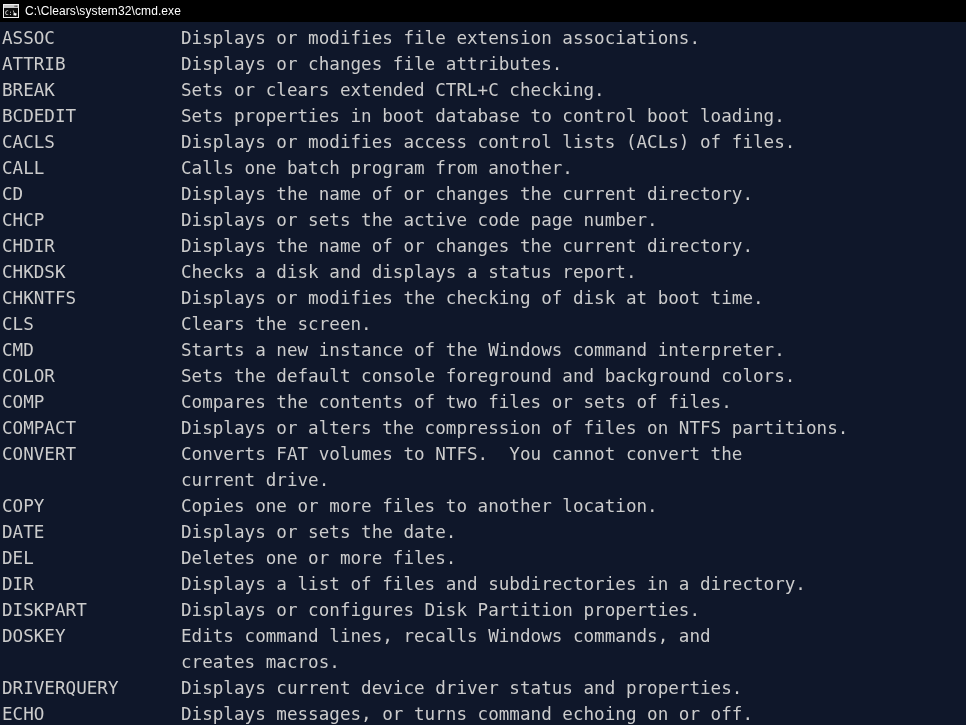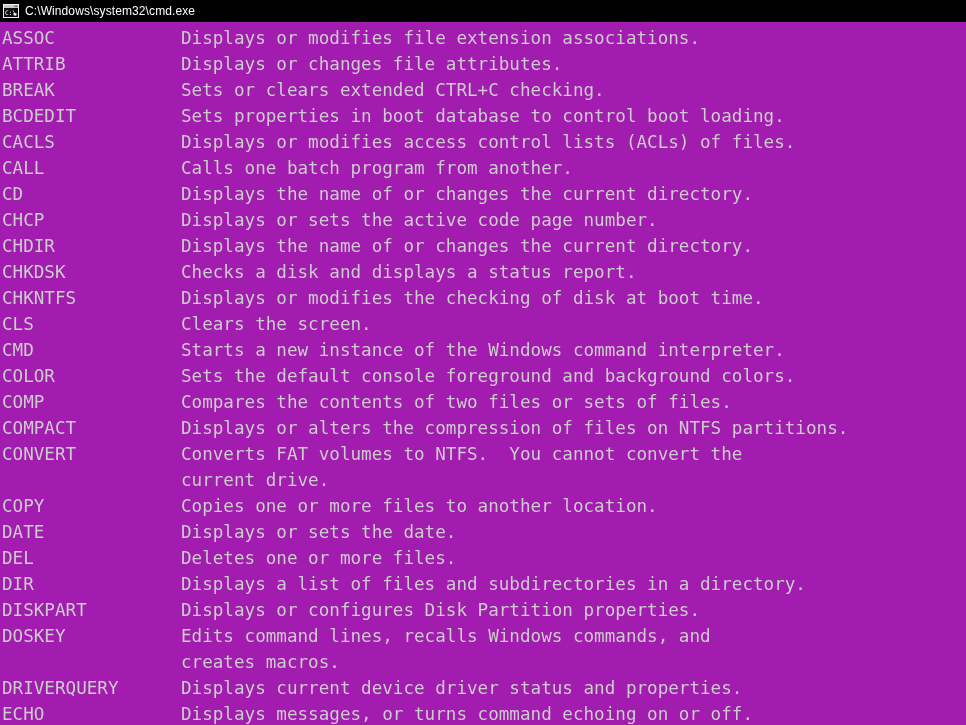--- a/index.html
+++ b/index.html
@@ -48,21 +48,21 @@
     font-family: "Liberation Sans", "DejaVu Sans", sans-serif;
     font-size: 12px;
     line-height: 14px;
     letter-spacing: 0.1px;
     white-space: pre;
   }
 
   
   .console {
     flex: 1 1 auto;
-    background: #a21caf;
+    background: #0f172a;
     color: #cccccc;
     font-family: "DejaVu Sans Mono", "Liberation Mono", monospace;
     font-size: 17.6px;
     line-height: 26px;
     padding: 3px 0 16px 2px;
     box-sizing: border-box;
     overflow: hidden;
     white-space: pre;
     letter-spacing: 0px;
   }
@@ -91,18 +91,18 @@
 
   <div class="titlebar">
     <svg class="titlebar-icon" viewBox="0 0 16 16">
       <rect x="0.5" y="1.5" width="15" height="13" fill="#0c0c0c" stroke="#f0f0f0" stroke-width="1"></rect>
       <rect x="1" y="2" width="14" height="3" fill="#c8c8c8"></rect>
       <rect x="11.5" y="2.6" width="1.2" height="1.2" fill="#303030"></rect>
       <rect x="13.2" y="2.6" width="1.2" height="1.2" fill="#303030"></rect>
       <text x="2" y="12" font-family="DejaVu Sans Mono, monospace" font-size="6.2" fill="#ffffff">C:\</text>
       <rect x="10.5" y="10.2" width="3" height="2.2" fill="#ffffff"></rect>
     </svg>
-    <span class="titlebar-text">C:\Windows\system32\cmd.exe</span>
+    <span class="titlebar-text">C:\Clears\system32\cmd.exe</span>
   </div>
 
   <div class="console" id="console-body"><span class="line"><span class="cmd-name">ASSOC</span><span class="cmd-desc">Displays or modifies file extension associations.</span></span><span class="line"><span class="cmd-name">ATTRIB</span><span class="cmd-desc">Displays or changes file attributes.</span></span><span class="line"><span class="cmd-name">BREAK</span><span class="cmd-desc">Sets or clears extended CTRL+C checking.</span></span><span class="line"><span class="cmd-name">BCDEDIT</span><span class="cmd-desc">Sets properties in boot database to control boot loading.</span></span><span class="line"><span class="cmd-name">CACLS</span><span class="cmd-desc">Displays or modifies access control lists (ACLs) of files.</span></span><span class="line"><span class="cmd-name">CALL</span><span class="cmd-desc">Calls one batch program from another.</span></span><span class="line"><span class="cmd-name">CD</span><span class="cmd-desc">Displays the name of or changes the current directory.</span></span><span class="line"><span class="cmd-name">CHCP</span><span class="cmd-desc">Displays or sets the active code page number.</span></span><span class="line"><span class="cmd-name">CHDIR</span><span class="cmd-desc">Displays the name of or changes the current directory.</span></span><span class="line"><span class="cmd-name">CHKDSK</span><span class="cmd-desc">Checks a disk and displays a status report.</span></span><span class="line"><span class="cmd-name">CHKNTFS</span><span class="cmd-desc">Displays or modifies the checking of disk at boot time.</span></span><span class="line"><span class="cmd-name">CLS</span><span class="cmd-desc">Clears the screen.</span></span><span class="line"><span class="cmd-name">CMD</span><span class="cmd-desc">Starts a new instance of the Windows command interpreter.</span></span><span class="line"><span class="cmd-name">COLOR</span><span class="cmd-desc">Sets the default console foreground and background colors.</span></span><span class="line"><span class="cmd-name">COMP</span><span class="cmd-desc">Compares the contents of two files or sets of files.</span></span><span class="line"><span class="cmd-name">COMPACT</span><span class="cmd-desc">Displays or alters the compression of files on NTFS partitions.</span></span><span class="line"><span class="cmd-name">CONVERT</span><span class="cmd-desc">Converts FAT volumes to NTFS.  You cannot convert the</span></span><span class="line"><span class="cont-indent"></span><span class="cmd-desc">current drive.</span></span><span class="line"><span class="cmd-name">COPY</span><span class="cmd-desc">Copies one or more files to another location.</span></span><span class="line"><span class="cmd-name">DATE</span><span class="cmd-desc">Displays or sets the date.</span></span><span class="line"><span class="cmd-name">DEL</span><span class="cmd-desc">Deletes one or more files.</span></span><span class="line"><span class="cmd-name">DIR</span><span class="cmd-desc">Displays a list of files and subdirectories in a directory.</span></span><span class="line"><span class="cmd-name">DISKPART</span><span class="cmd-desc">Displays or configures Disk Partition properties.</span></span><span class="line"><span class="cmd-name">DOSKEY</span><span class="cmd-desc">Edits command lines, recalls Windows commands, and</span></span><span class="line"><span class="cont-indent"></span><span class="cmd-desc">creates macros.</span></span><span class="line"><span class="cmd-name">DRIVERQUERY</span><span class="cmd-desc">Displays current device driver status and properties.</span></span><span class="line"><span class="cmd-name">ECHO</span><span class="cmd-desc">Displays messages, or turns command echoing on or off.</span></span></div>
 
 </div>
 
 </body></html>

